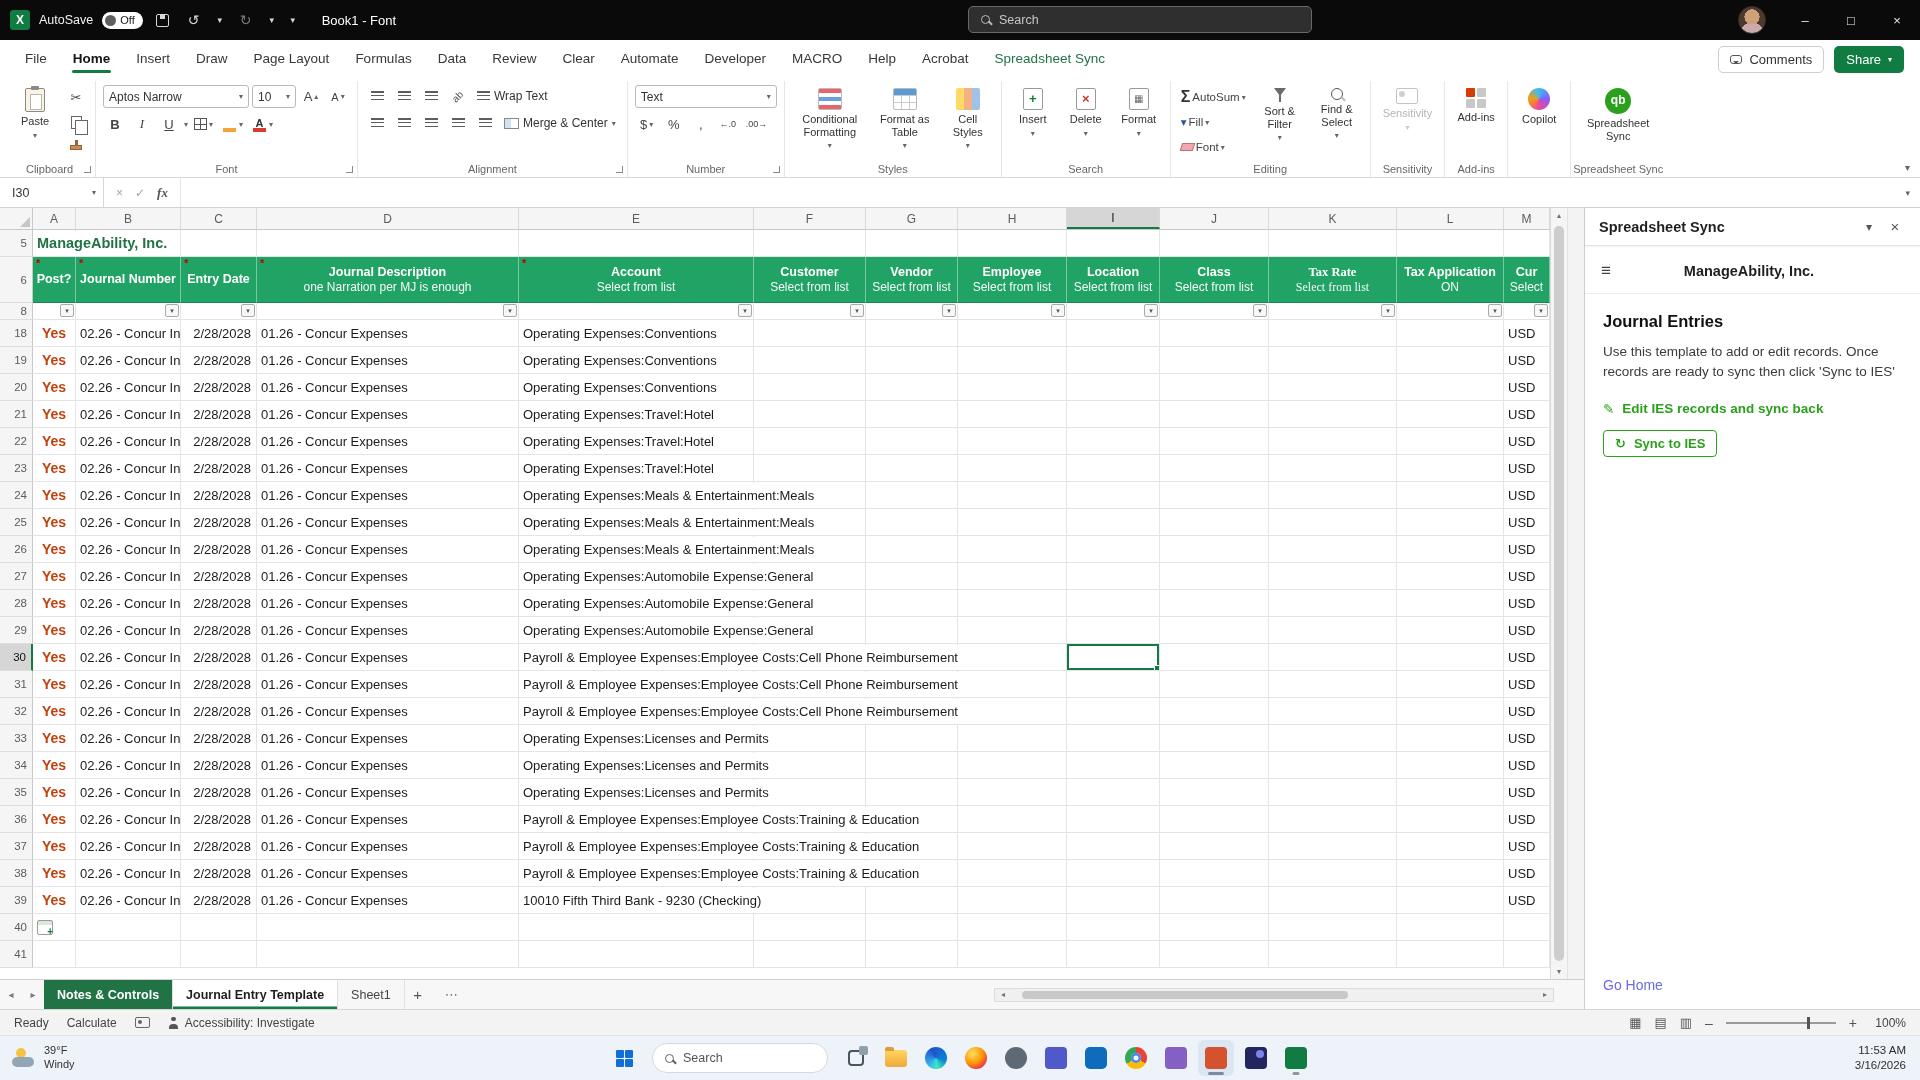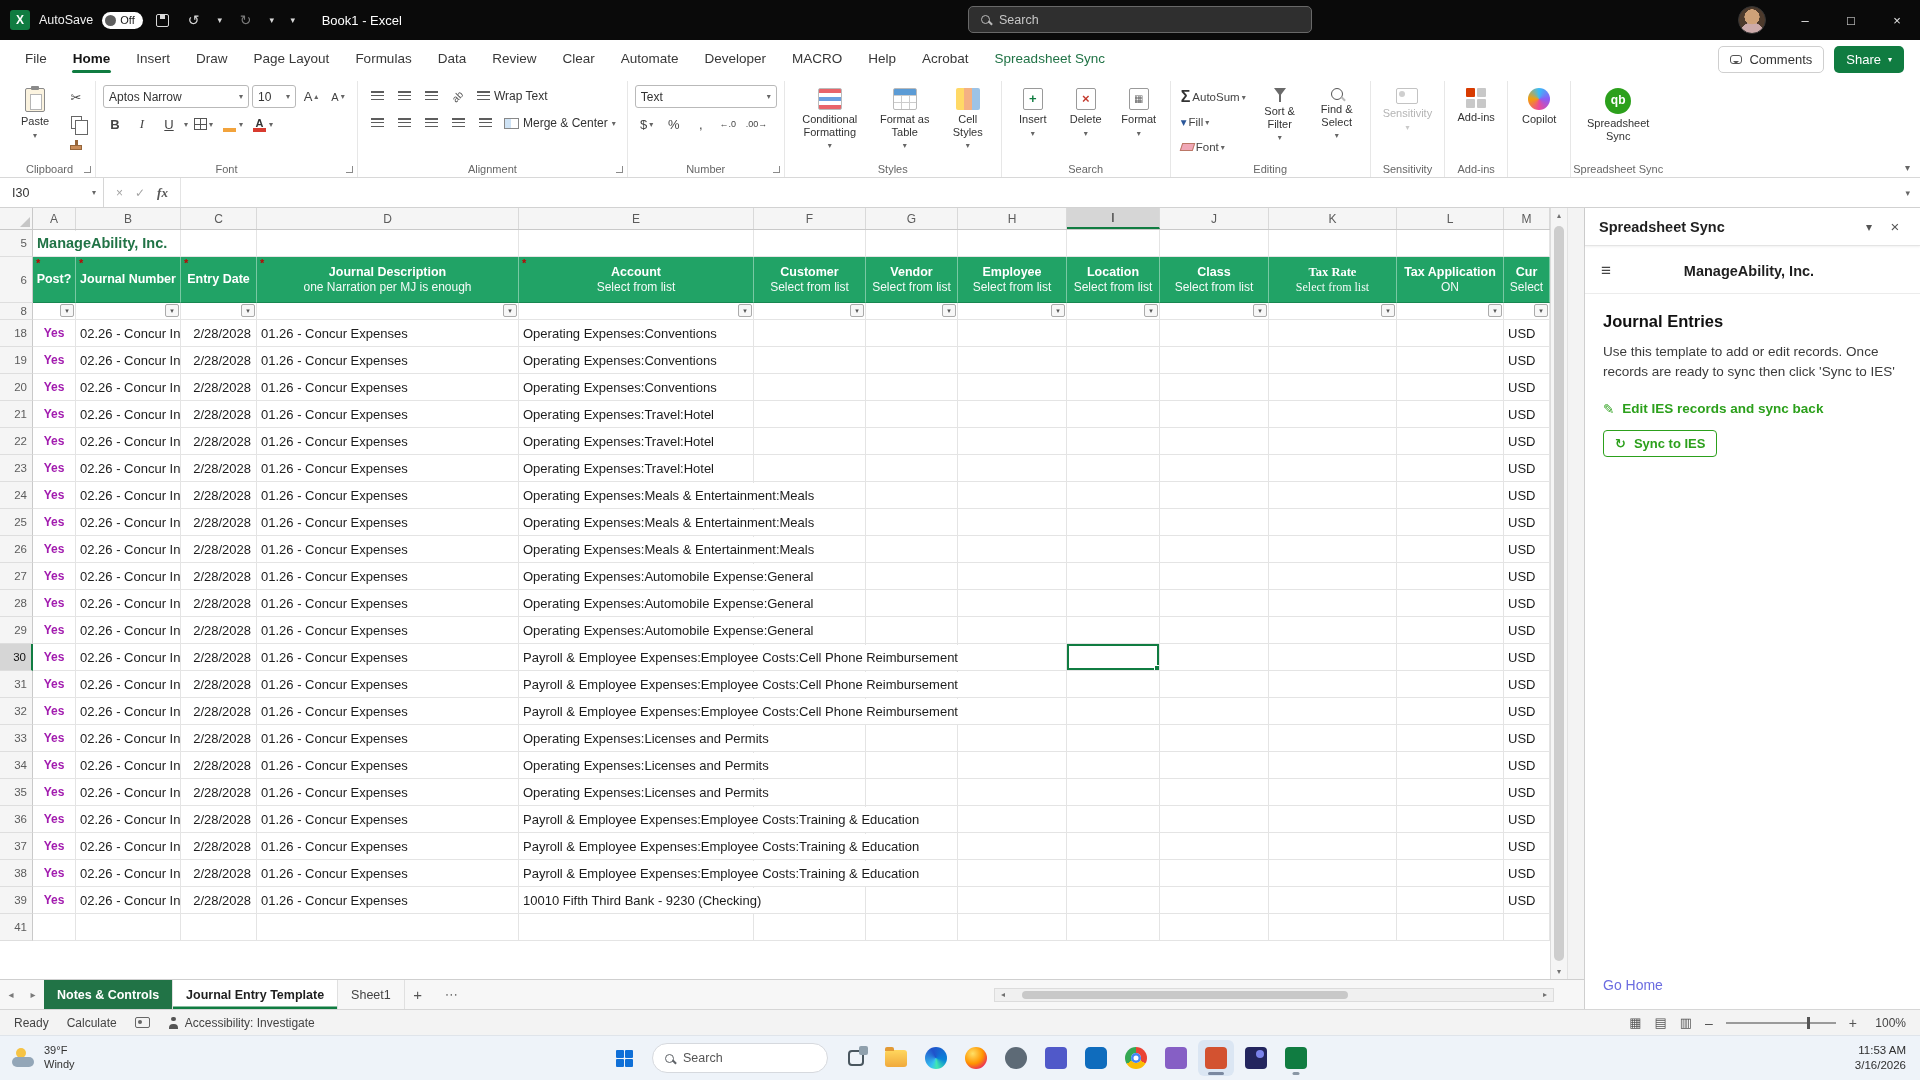--- a/index.html
+++ b/index.html
@@ -122,21 +122,21 @@
 .cell{flex:none;border-right:1px solid #e4e4e4;border-bottom:1px solid #e4e4e4;display:flex;align-items:center;font-size:13px;color:#1c1c1c;overflow:hidden;white-space:nowrap;cursor:cell;background:transparent}
 .ovf{overflow:visible;position:relative;z-index:2}
 .ovf .txt{display:inline-block;background:#fff;line-height:25px;padding:0 3px 0 4px;white-space:nowrap}
 .title-txt{color:#217346;font-weight:bold;font-size:14.5px}
 .hcell{flex:none;background:#21A366;color:#fff;position:relative;display:flex;flex-direction:column;align-items:center;justify-content:center;border-right:1px solid rgba(255,255,255,.4);border-bottom:1px solid #188751;text-align:center;cursor:cell}
 .hcell .l1{font-weight:bold;font-size:12.5px;line-height:1.2}
 .hcell .l2{font-size:12px;line-height:1.25;opacity:.95}
 .req{position:absolute;top:0;left:3px;color:#C00000;font-weight:bold;font-size:11px}
 .fcell{position:relative}
 .fbtn{position:absolute;right:1px;top:1px;width:14px;height:13px;border:1px solid #ababab;background:#f7f7f7;display:flex;align-items:center;justify-content:center;font-size:7px;color:#555;border-radius:2px;cursor:pointer;line-height:1}
-.c-a{justify-content:center;color:#a21caf;font-weight:bold;font-size:12px}
+.c-a{justify-content:center;color:#c2410c;font-weight:bold;font-size:14px}
 .c-c{justify-content:flex-end;padding-right:5px}
 .c-b,.c-d,.c-m{padding-left:4px}
 .selcell{box-shadow:inset 0 0 0 2px #107C41;position:relative;z-index:3}
 .selcell::after{content:'';position:absolute;right:-3px;bottom:-3px;width:6px;height:6px;background:#107C41;border:1px solid #fff}
 .addrow-ic{width:16px;height:15px;margin-left:4px;border:1px solid #9b9b9b;border-radius:2px;background:linear-gradient(#d9e8d9 0 4px,#fff 4px);position:relative;cursor:pointer}
 .addrow-ic::after{content:'+';position:absolute;right:-1px;bottom:-3px;color:#107C41;font-weight:bold;font-size:10px}
 .vsb{position:absolute;top:0;left:1550px;width:17px;bottom:0;background:#f5f5f5;border-left:1px solid #dcdcdc;display:flex;flex-direction:column;align-items:center;justify-content:space-between;padding:3px 0;font-size:8px;color:#707070;z-index:4}
 .vthumb{position:absolute;top:18px;bottom:18px;left:3px;width:10px;background:#cdcdcd;border-radius:5px}
 
 
@@ -233,21 +233,21 @@
         <span>Off</span>
       </div>
       <button class="tbtn">
           <span class="save-ic"></span>
         </button>
       <button class="tbtn">↺</button>
       <button class="tbtn tiny">▾</button>
       <button class="tbtn dim">↻</button>
       <button class="tbtn tiny">▾</button>
       <button class="tbtn tiny">▾</button>
-      <span class="tb-title">Book1 - Excel</span>
+      <span class="tb-title">Book1 - Font</span>
     </div>
     <div class="tb-search">
       <span class="mag"></span>
       <span>Search</span>
     </div>
     <div class="tb-right">
       <div class="avatar"></div>
       <div class="winbtn">–</div>
       <div class="winbtn">□</div>
       <div class="winbtn">×</div>
@@ -1075,20 +1075,38 @@
                 <span class="txt">10010 Fifth Third Bank - 9230 (Checking)</span>
               </div>
               <div class="cell" style="width: 112px;"></div>
               <div class="cell" style="width: 92px;"></div>
               <div class="cell" style="width: 109px;"></div>
               <div class="cell" style="width: 93px;"></div>
               <div class="cell" style="width: 109px;"></div>
               <div class="cell" style="width: 128px;"></div>
               <div class="cell" style="width: 107px;"></div>
               <div class="cell c-m" style="width: 46px;">USD</div>
+            </div>
+            <div class="grow">
+              <div class="gut">40</div>
+              <div class="cell" style="width: 43px;">
+                <span class="addrow-ic"></span>
+              </div>
+              <div class="cell" style="width: 105px;"></div>
+              <div class="cell" style="width: 76px;"></div>
+              <div class="cell" style="width: 262px;"></div>
+              <div class="cell" style="width: 235px;"></div>
+              <div class="cell" style="width: 112px;"></div>
+              <div class="cell" style="width: 92px;"></div>
+              <div class="cell" style="width: 109px;"></div>
+              <div class="cell" style="width: 93px;"></div>
+              <div class="cell" style="width: 109px;"></div>
+              <div class="cell" style="width: 128px;"></div>
+              <div class="cell" style="width: 107px;"></div>
+              <div class="cell" style="width: 46px;"></div>
             </div>
             <div class="grow">
               <div class="gut">41</div>
               <div class="cell" style="width: 43px;"></div>
               <div class="cell" style="width: 105px;"></div>
               <div class="cell" style="width: 76px;"></div>
               <div class="cell" style="width: 262px;"></div>
               <div class="cell" style="width: 235px;"></div>
               <div class="cell" style="width: 112px;"></div>
               <div class="cell" style="width: 92px;"></div>

